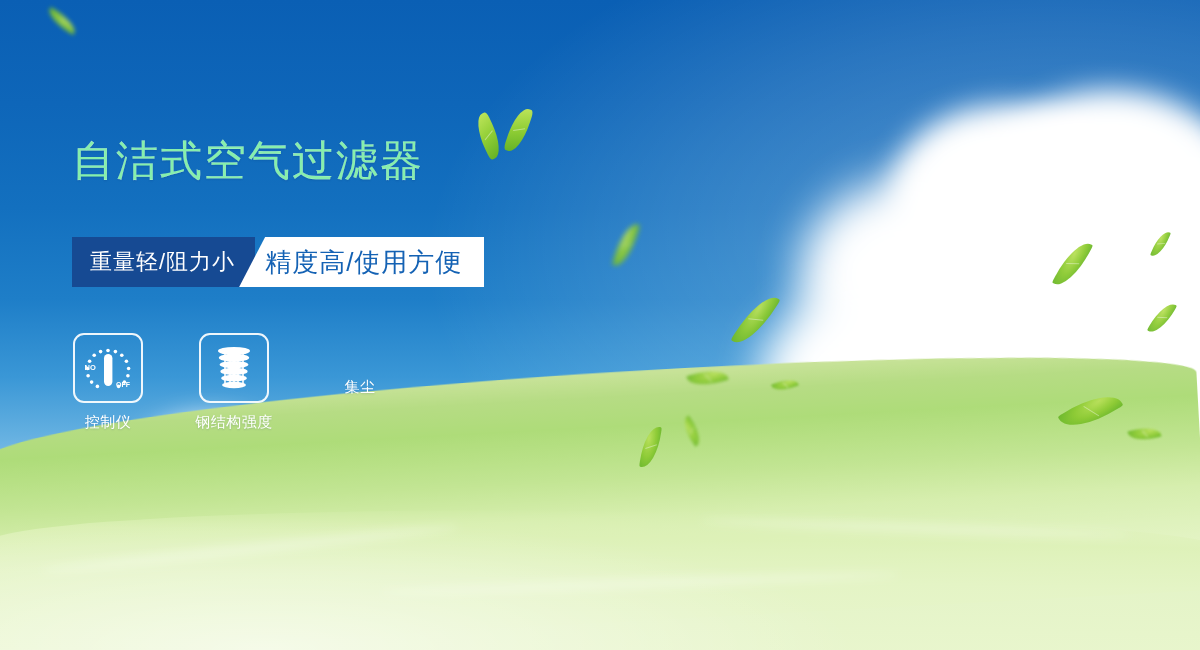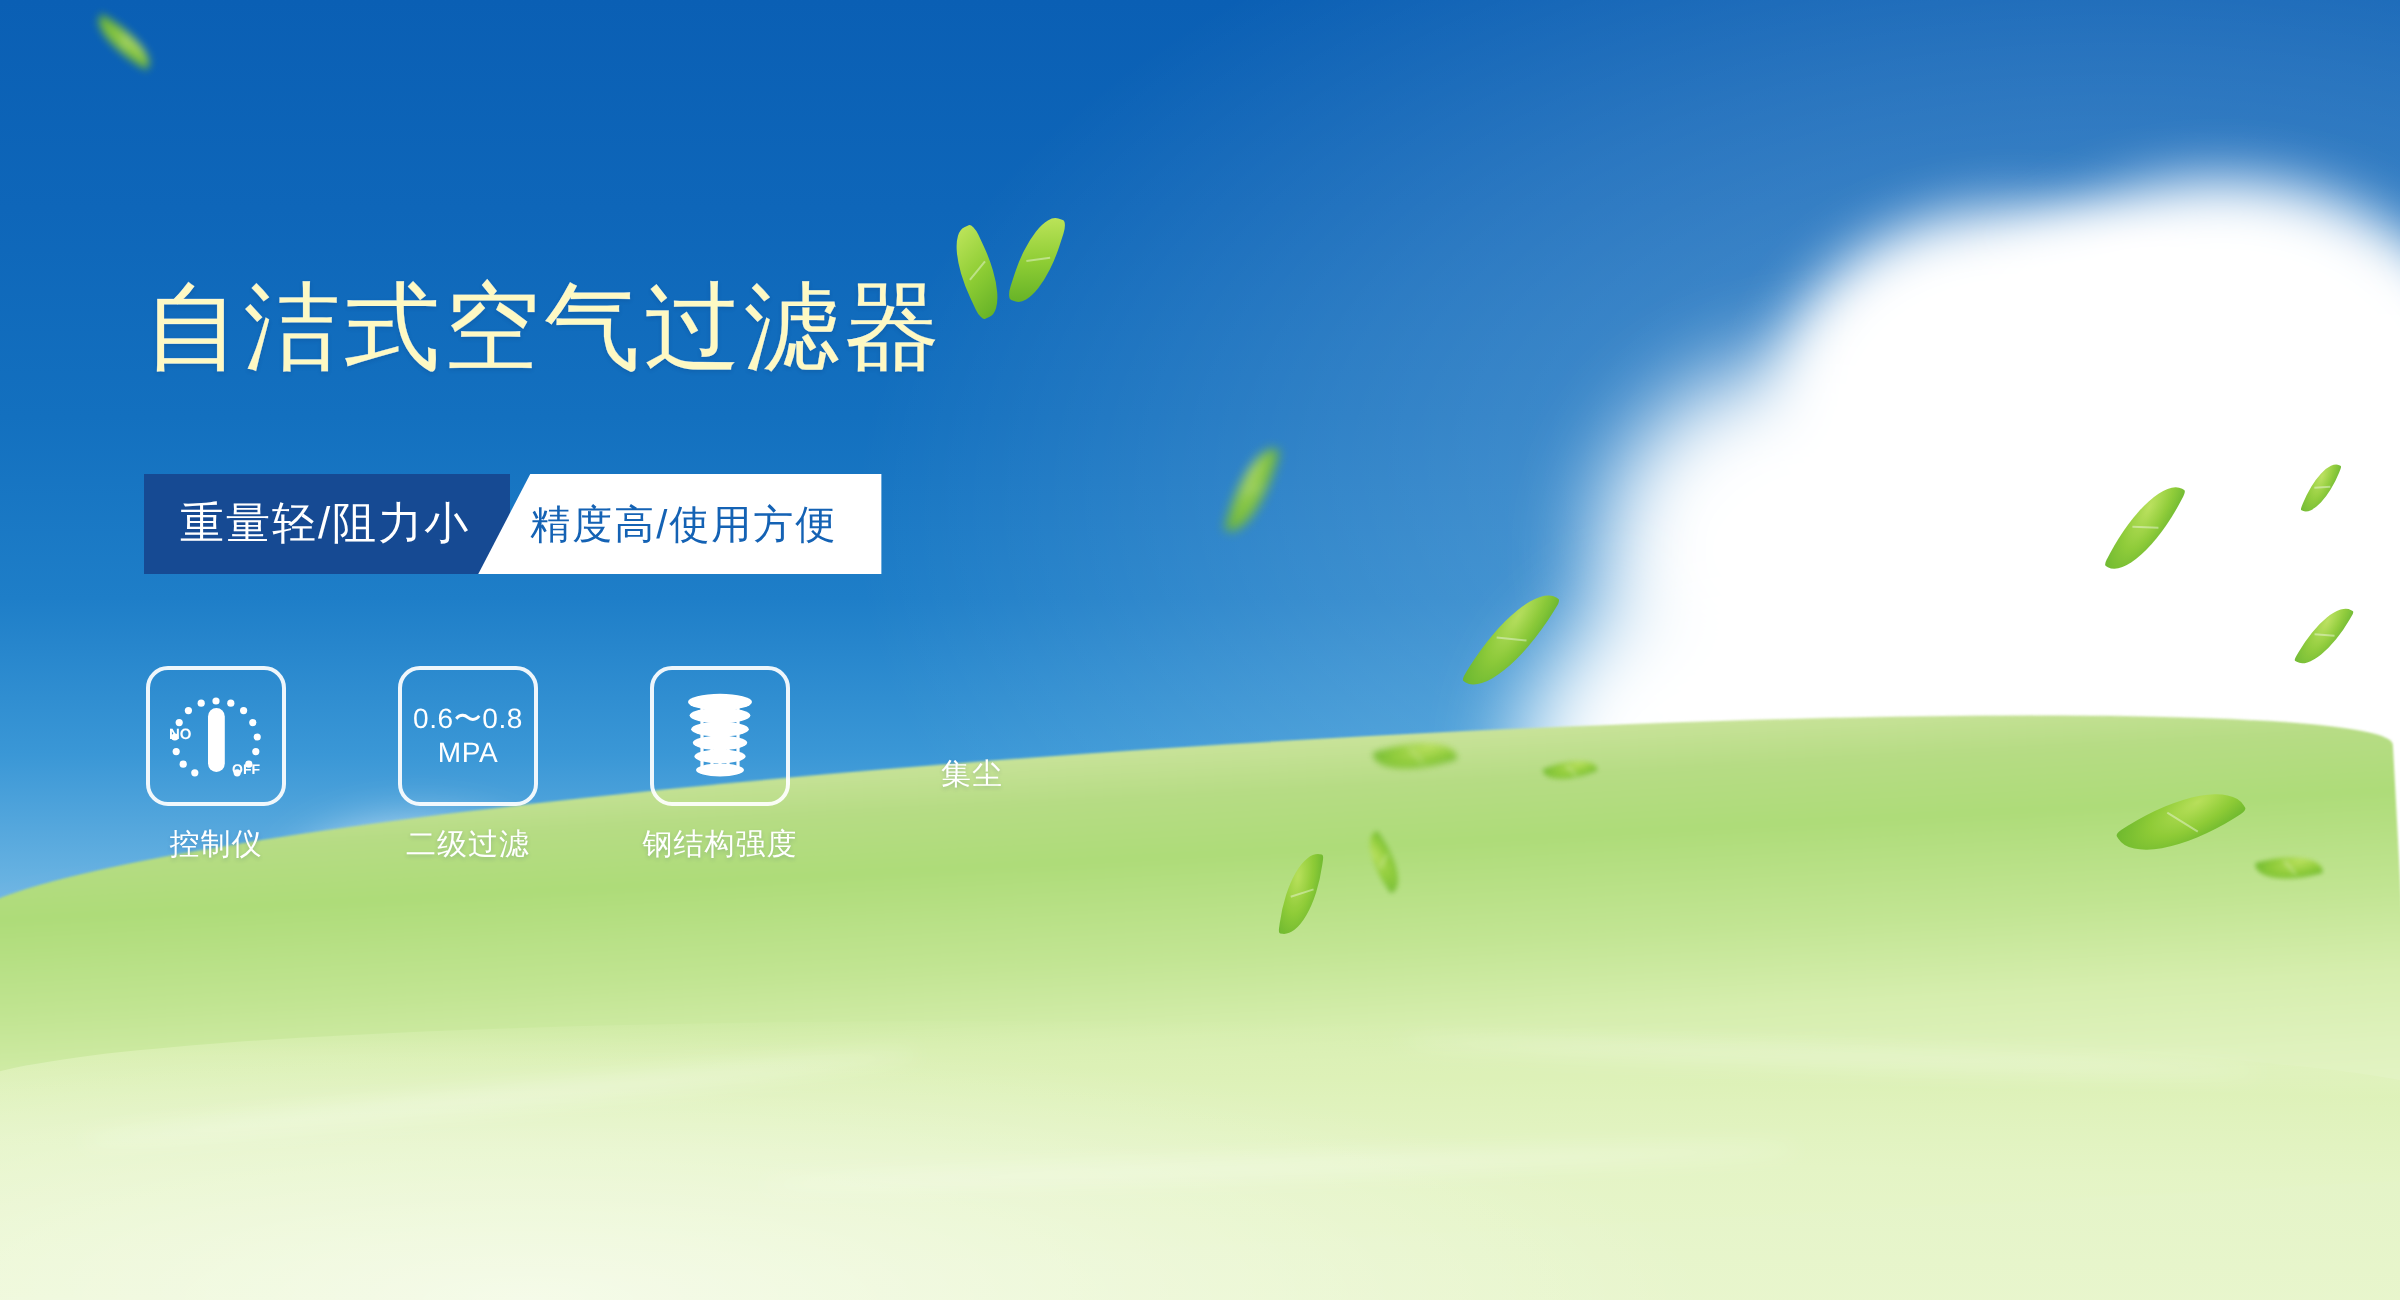--- a/index.html
+++ b/index.html
@@ -161,24 +161,24 @@
   }
 
   
   .title-wrap {
     position: absolute;
     left: 72px;
     top: 140px;
   }
   .title {
     margin: 0;
-    font-size: 48px;
+    font-size: 42px;
     line-height: 1;
     letter-spacing: 2px;
-    color: #fef9c3;
+    color: #86efac;
     font-weight: 200;
     white-space: nowrap;
     text-shadow: 0 1px 2px rgba(0,40,90,0.16);
     font-family: "DejaVu Sans", "Liberation Sans", sans-serif;
     -webkit-text-stroke: 0.2px rgba(255,255,255,0.55);
   }
   
   .sprout {
     position: absolute;
     left: 405px;
@@ -216,21 +216,21 @@
     white-space: nowrap;
     font-weight: 500;
   }
   .sub-light {
     position: relative;
     background: #ffffff;
     color: #1462b4;
     display: flex;
     align-items: center;
     padding: 0 22px 0 26px;
-    font-size: 20px;
+    font-size: 26px;
     letter-spacing: 1px;
     white-space: nowrap;
     font-weight: 500;
     margin-left: -16px;
     clip-path: polygon(26px 0, 100% 0, 100% 100%, 0 100%);
   }
 
   
   .features {
     position: absolute;
@@ -370,29 +370,20 @@
               <circle cx="42.6" cy="50.4" r="1.8"></circle>
             </g>
             <rect x="28" y="18" width="8.4" height="32" rx="4.2" fill="#ffffff"></rect>
             <text x="8.5" y="33.5" font-family="Liberation Sans, sans-serif" font-size="7.5" font-weight="bold" fill="#ffffff">NO</text>
             <text x="40" y="51" font-family="Liberation Sans, sans-serif" font-size="7" font-weight="bold" fill="#ffffff">OFF</text>
           </svg>
         </div>
         <div class="feature-caption">控制仪</div>
       </div>
 
-      <div class="feature">
-        <div class="feature-box">
-          <div class="feature-text">
-            <div>0.6〜0.8</div>
-            <div>MPA</div>
-          </div>
-        </div>
-        <div class="feature-caption">二级过滤</div>
-      </div>
 
       <div class="feature">
         <div class="feature-box">
           <svg width="56" height="56" viewBox="0 0 56 56" aria-hidden="true">
             <g stroke="#ffffff" stroke-width="1.6" fill="none">
               <line x1="19" y1="10" x2="19" y2="46"></line>
               <line x1="24" y1="10" x2="24" y2="46"></line>
               <line x1="28" y1="10" x2="28" y2="46"></line>
               <line x1="32" y1="10" x2="32" y2="46"></line>
               <line x1="37" y1="10" x2="37" y2="46"></line>

